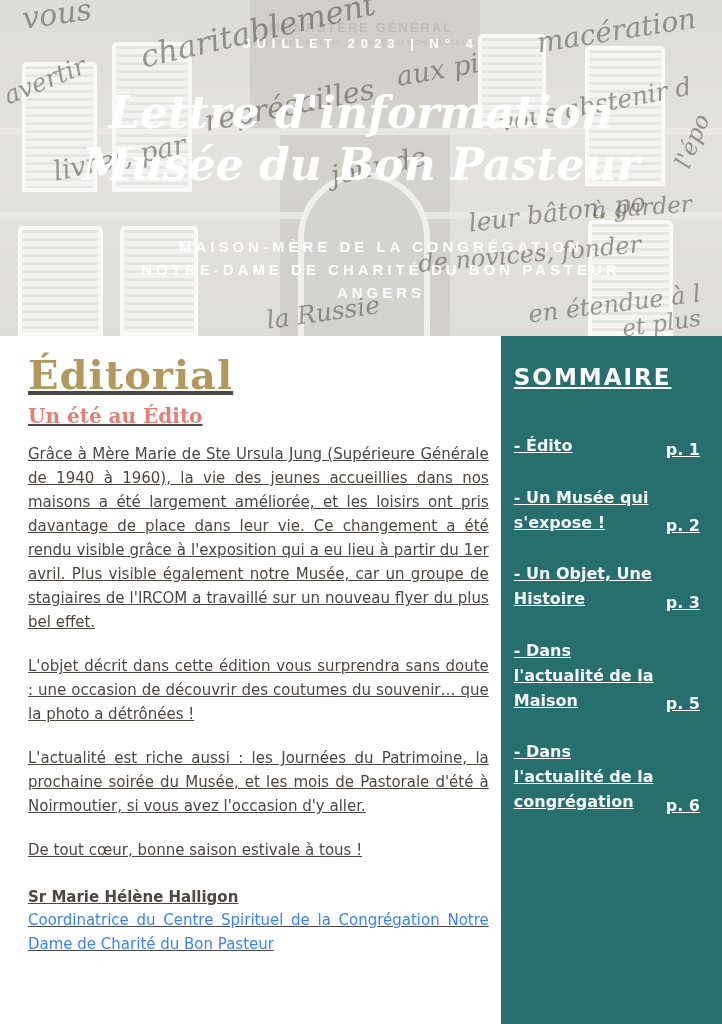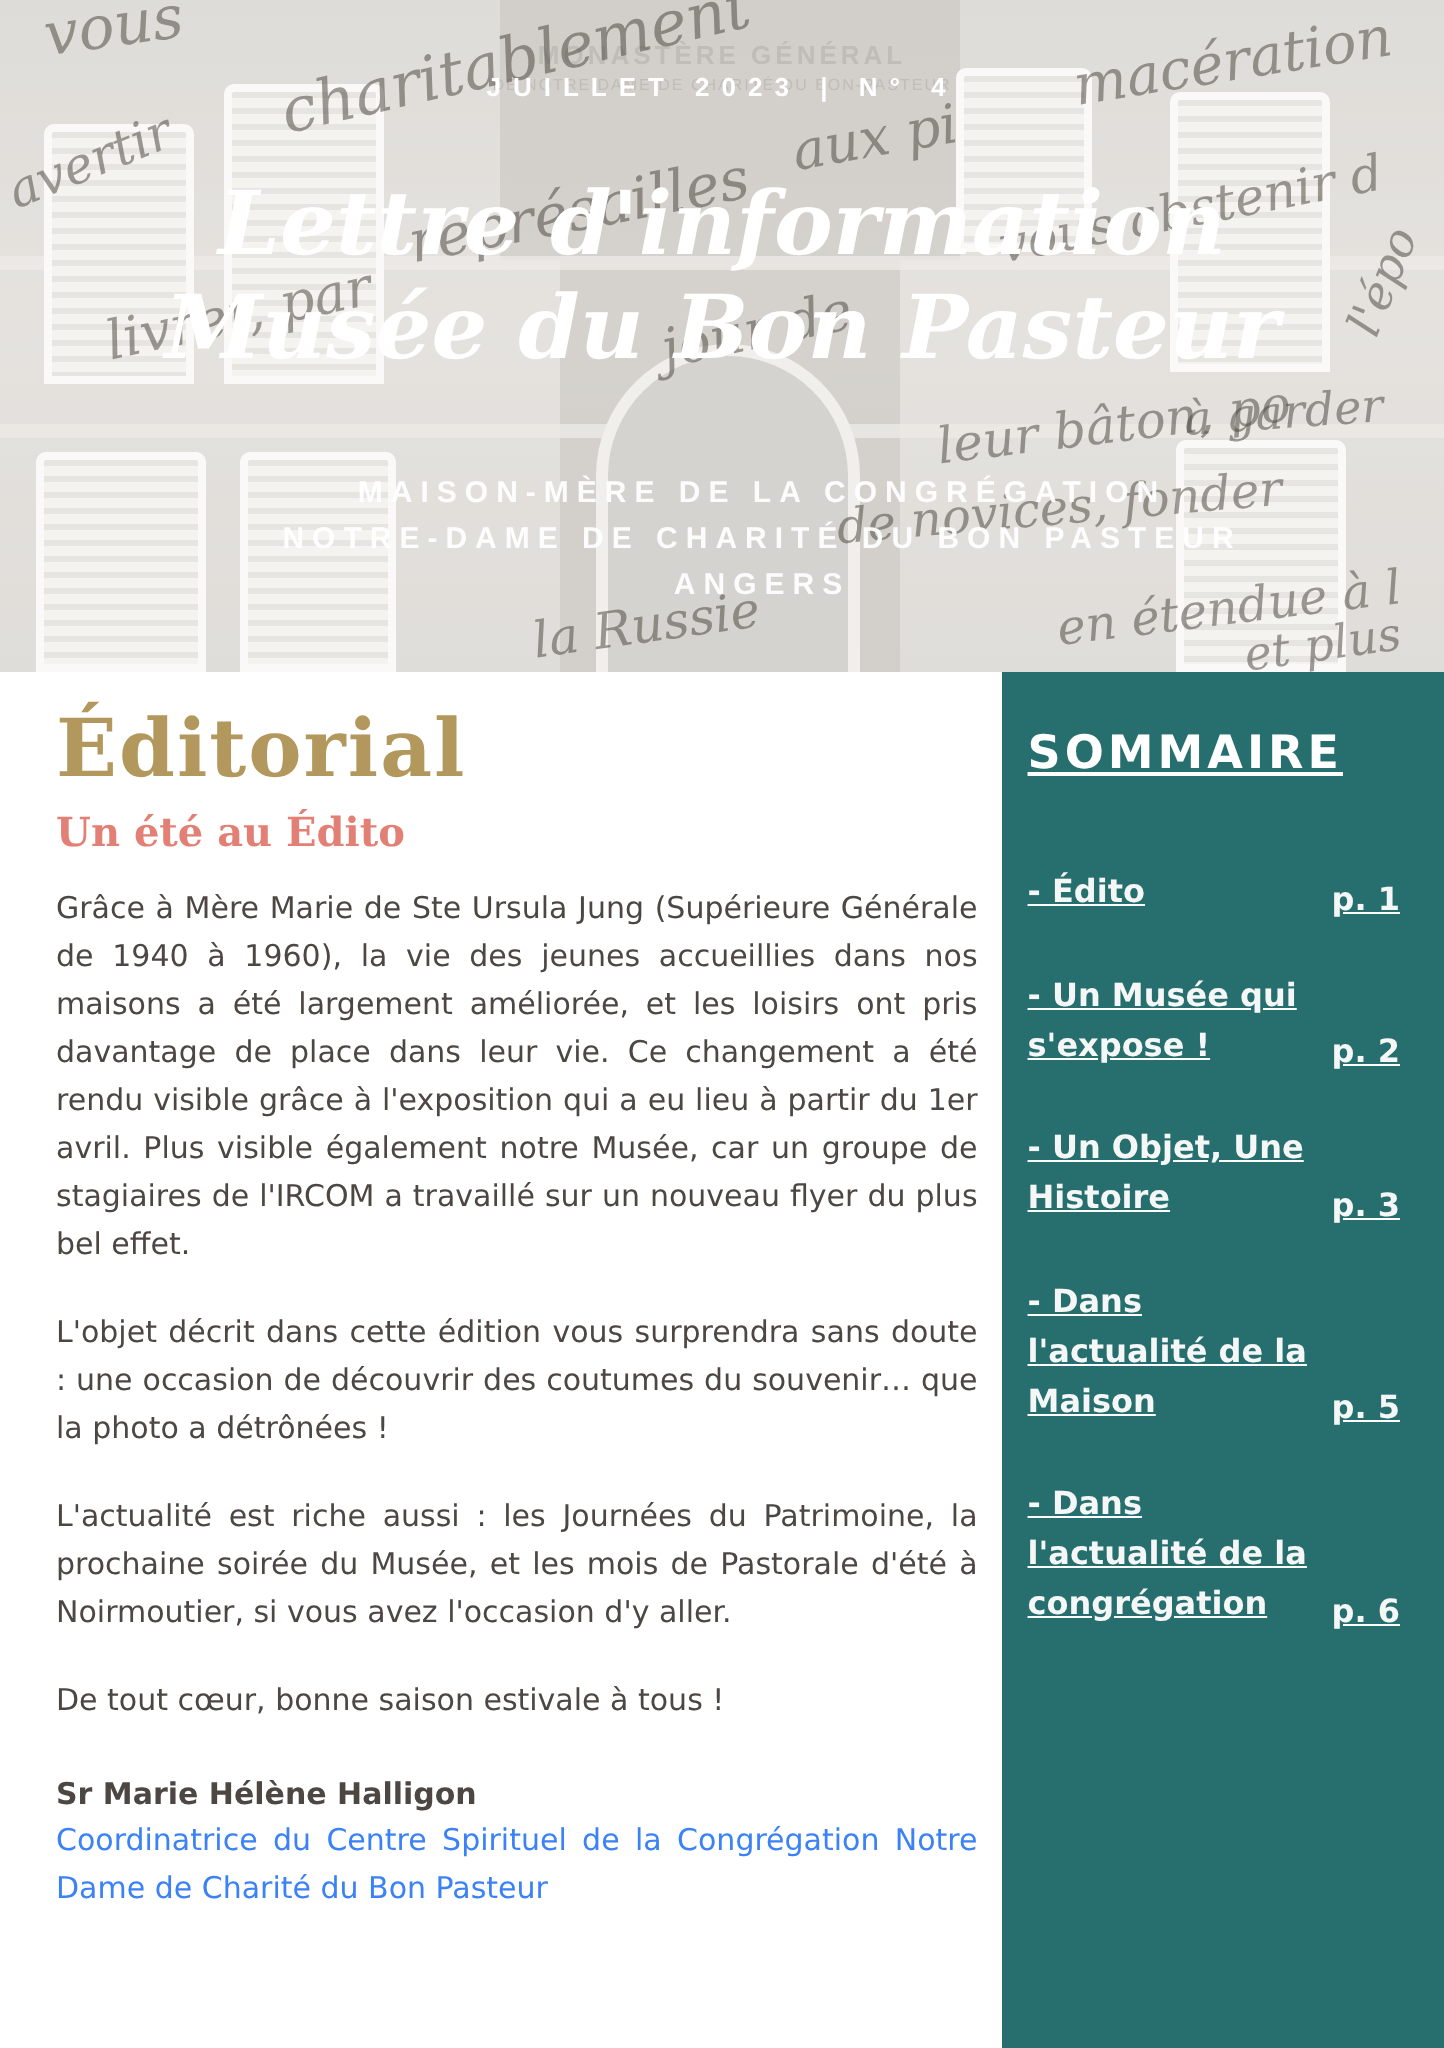--- a/index.html
+++ b/index.html
@@ -112,20 +112,21 @@
   }
 
   
   .main { display: flex; width: 722px; height: 688px; }
 
   .editorial {
     width: 582px; height: 100%;
     background: #ffffff;
     padding: 15px 12px 0 28px;
     color: #4d4744;
+    text-decoration: underline;
   }
   .ed-heading {
     font-family: "DejaVu Serif", serif;
     font-weight: bold;
     font-size: 40px;
     color: #b3985d;
     letter-spacing: 1px;
   }
   .ed-subheading {
     margin-top: 6px;

